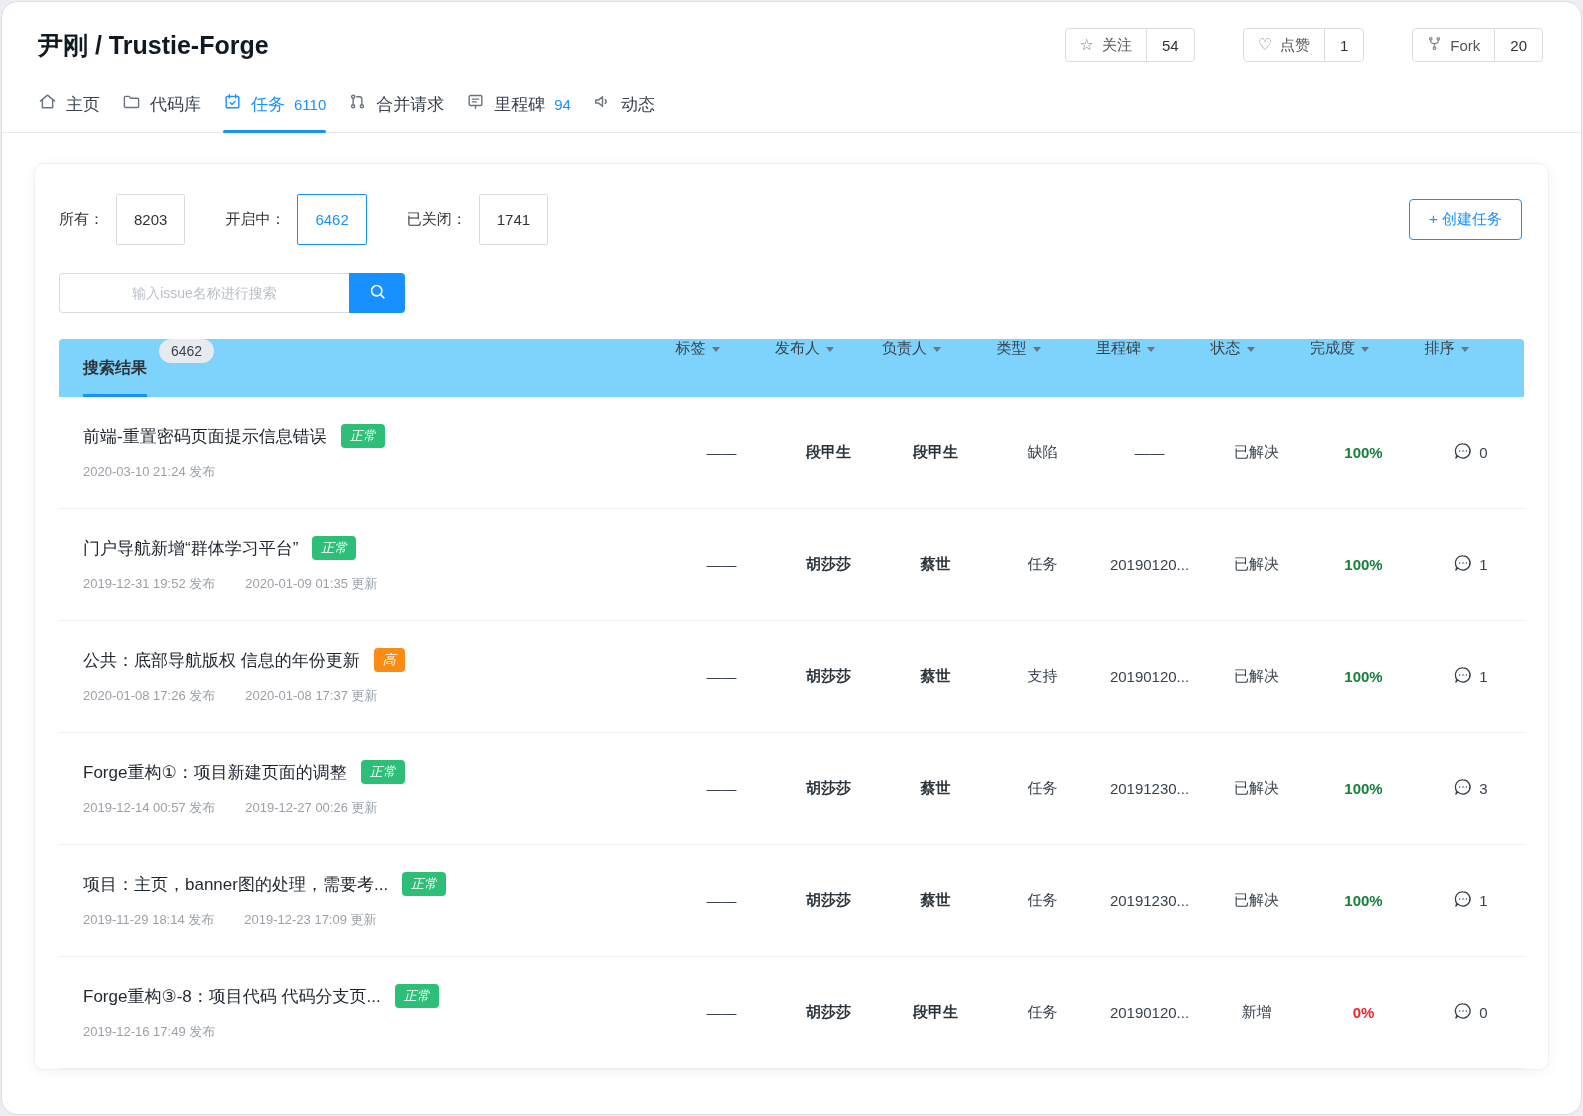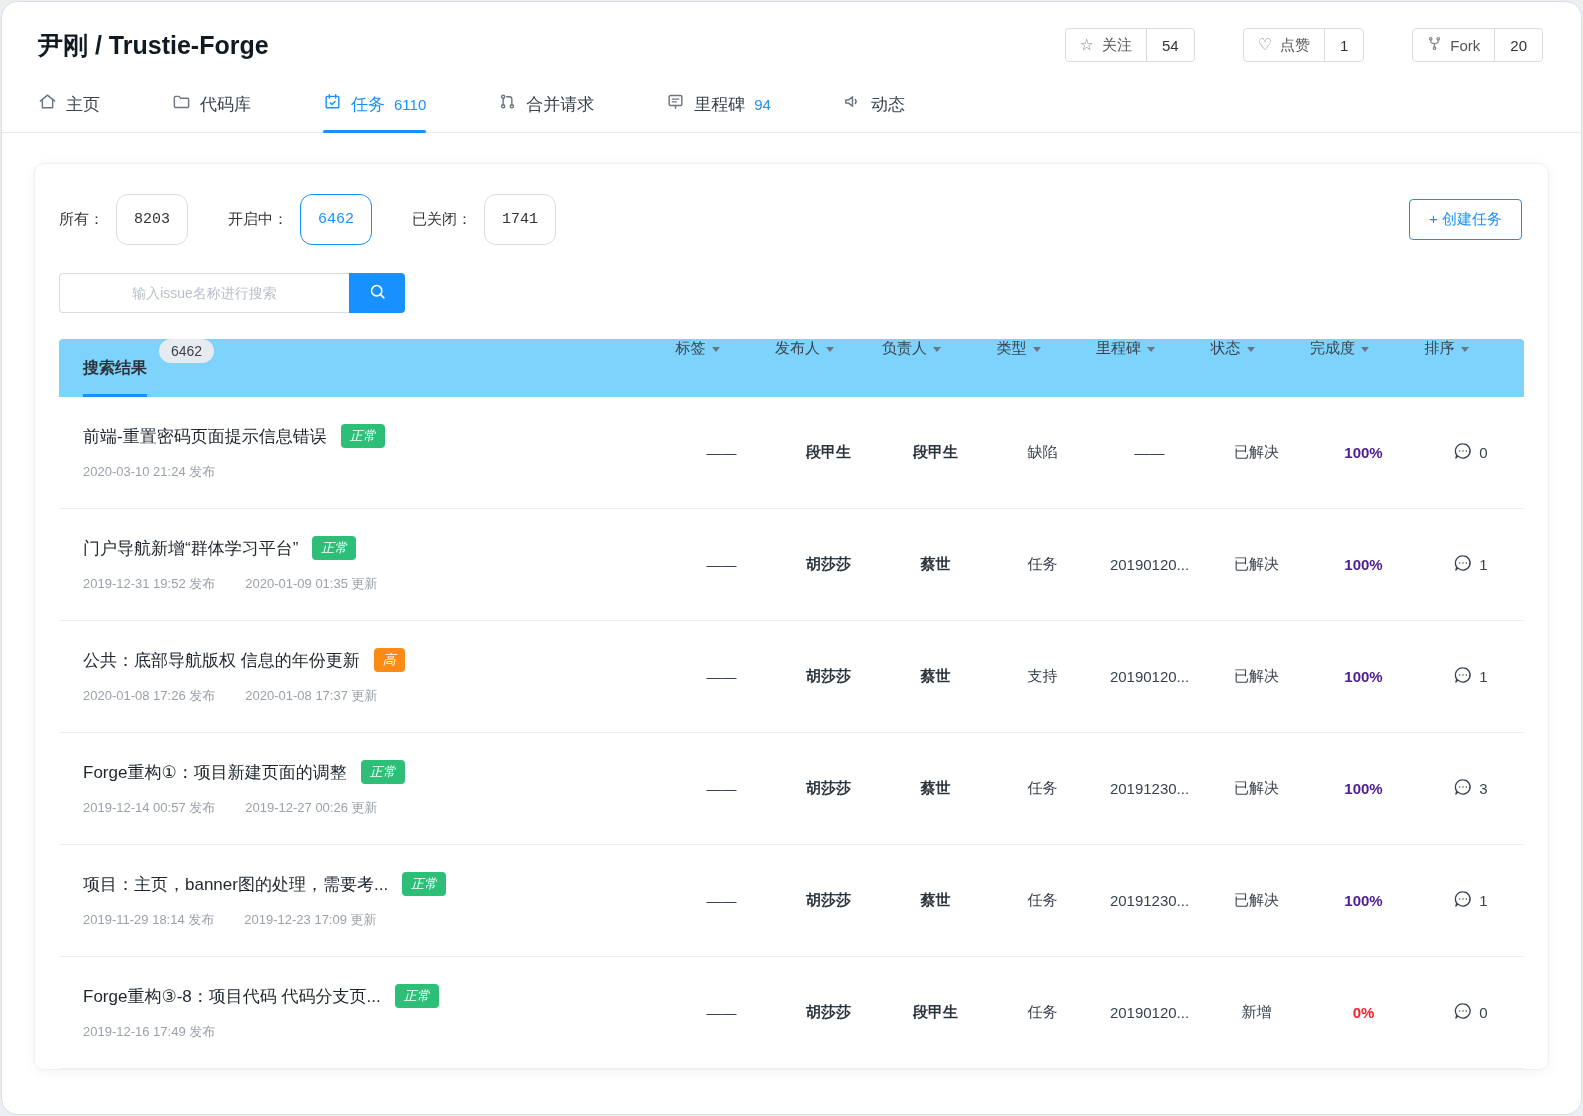--- a/index.html
+++ b/index.html
@@ -19,33 +19,33 @@
   }
   
   .header { display: flex; align-items: center; justify-content: space-between; padding: 26px 38px 0 36px; }
   .title { font-size: 25px; font-weight: 600; color: #121a21; }
   .actions { display: flex; gap: 48px; }
   .action { display: flex; align-items: stretch; border: 1px solid #d9dde2; border-radius: 4px; height: 34px; font-size: 15px; color: #555; background: #fff; cursor: pointer; }
   .action-main { display: flex; align-items: center; gap: 8px; padding: 0 14px; }
   .action-count { display: flex; align-items: center; padding: 0 15px; border-left: 1px solid #d9dde2; color: #333; }
   .glyph { font-size: 16px; color: #888; line-height: 1; }
   
-  .tabs { display: flex; gap: 72px; padding: 0 36px; margin-top: 30px; border-bottom: 1px solid #e7eaee; }
+  .tabs { display: flex; gap: 22px; padding: 0 36px; margin-top: 30px; border-bottom: 1px solid #e7eaee; }
   .tab { position: relative; display: flex; align-items: center; gap: 9px; padding-bottom: 16px; font-size: 17px; color: #39434d; cursor: pointer; }
   .tab svg { stroke: #6b7480; fill: none; stroke-linecap: round; stroke-linejoin: round; }
   .tab .count { color: #1890ff; font-size: 15px; }
   .tab.active { color: #1890ff; }
   .tab.active svg { stroke: #1890ff; }
   .tab.active::after { content: ""; position: absolute; left: 0; right: 0; bottom: -1px; height: 3px; background: #1890ff; border-radius: 2px; }
   
   .card { margin: 30px 32px 0; border: 1px solid #eef0f3; border-radius: 10px; box-shadow: 0 2px 12px rgba(31,45,61,.05); padding: 30px 24px 0; }
   
   .filter-row { display: flex; align-items: center; }
   .f-label { font-size: 15px; color: #333; }
-  .f-count { margin: 0 40px 0 12px; padding: 16px 17px; border: 1px solid #d9dde2; border-radius: 12px; font-size: 15px; color: #333; background: #fff; cursor: pointer; font-family: Liberation Mono, monospace; }
+  .f-count { margin: 0 40px 0 12px; padding: 16px 17px; border: 1px solid #d9dde2; border-radius: 2px; font-size: 15px; color: #333; background: #fff; cursor: pointer; }
   .f-count.selected { border-color: #1890ff; color: #1890ff; }
   .create-btn { margin-left: auto; margin-right: 2px; padding: 10px 19px; border: 1px solid #1890ff; border-radius: 4px; color: #1890ff; font-size: 15px; background: #fff; cursor: pointer; }
   
   .search-row { display: flex; align-items: center; margin-top: 28px; }
   .search-input { width: 290px; height: 40px; border: 1px solid #d9dde2; border-right: none; border-radius: 4px 0 0 4px; padding: 0 12px; font-size: 14px; color: #333; outline: none; text-align: center; }
   .search-input::placeholder { color: #b9bfc7; }
   .search-btn { width: 56px; height: 40px; background: #1890ff; border: none; border-radius: 0 4px 4px 0; display: flex; align-items: center; justify-content: center; cursor: pointer; }
   .search-btn svg { stroke: #fff; fill: none; stroke-linecap: round; }
   .date-group { margin-left: auto; display: flex; gap: 26px; }
   .date-input { display: flex; align-items: center; justify-content: space-between; width: 212px; height: 38px; border: 1px solid #d9dde2; border-radius: 4px; padding: 0 12px; color: #b9bfc7; font-size: 14px; cursor: pointer; background: #fff; }
@@ -64,21 +64,21 @@
   .task-title-line { display: flex; align-items: center; gap: 14px; }
   .task-title { font-size: 17px; color: #1f262e; white-space: nowrap; overflow: hidden; text-overflow: ellipsis; }
   .badge { padding: 4px 9px; border-radius: 4px; font-size: 13px; color: #fff; line-height: 1.2; flex-shrink: 0; font-style: italic; }
   .badge.normal { background: #2dbe78; }
   .badge.high { background: #fa8c16; }
   .task-dates { margin-top: 15px; display: flex; gap: 30px; font-size: 13px; color: #9aa1a9; }
   .cols { display: flex; align-items: center; flex-shrink: 0; }
   .cell { width: 107px; text-align: center; font-size: 15px; color: #39434d; flex-shrink: 0; white-space: nowrap; overflow: hidden; text-overflow: ellipsis; }
   .cell.bold { font-weight: 700; color: #2b333b; }
   .cell.prog { font-weight: 600; }
-  .cell.green { color: #4c1d95; }
+  .cell.green { color: #15803d; }
   .cell.red { color: #f5222d; }
   .comment-cell { display: flex; align-items: center; justify-content: center; gap: 6px; overflow: visible; }
   .comment-cell svg { flex-shrink: 0; }
 </style>
 </head>
 <body>
 
 <div class="page">
 
   <div class="header">

